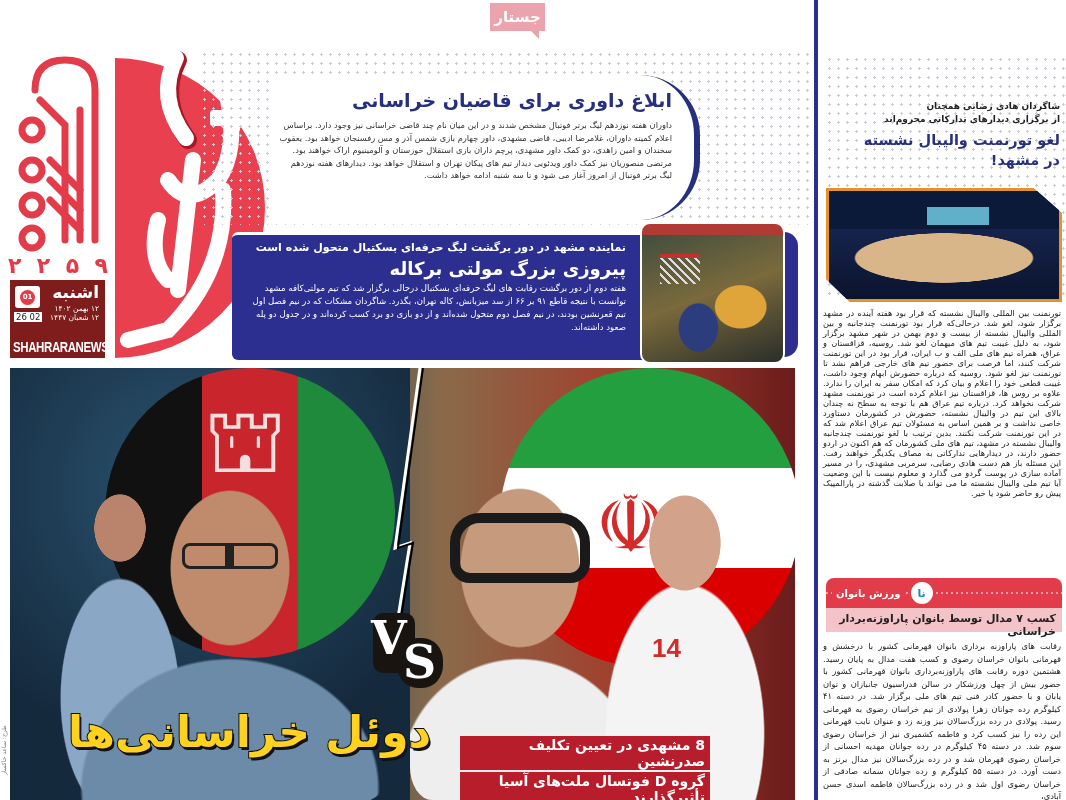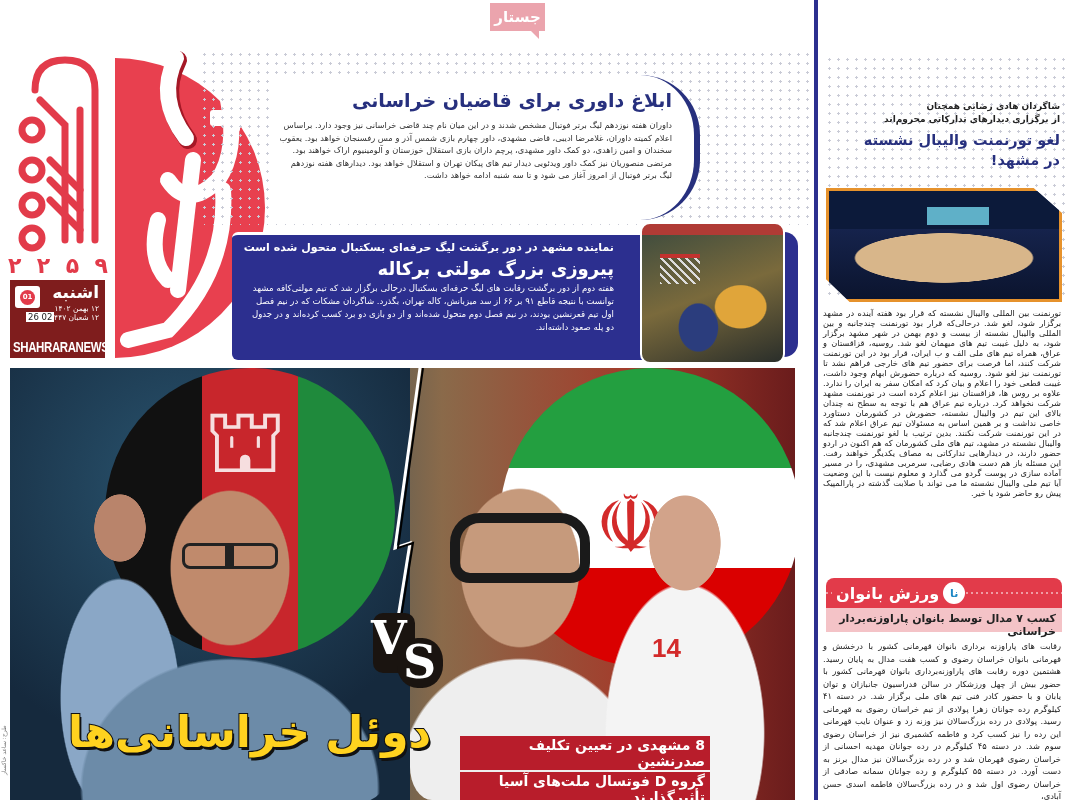--- a/index.html
+++ b/index.html
@@ -30,21 +30,21 @@
   }
   .date-box .badge {
     position: absolute; left: 5px; top: 6px; width: 25px; height: 22px; background: #fff; border-radius: 3px;
     display: flex; align-items: center; justify-content: center;
   }
   .date-box .badge span {
     width: 15px; height: 15px; border-radius: 50%; background: #e23b4a; color: #fff; font-size: 7px;
     display: flex; align-items: center; justify-content: center; font-weight: bold;
   }
   .date-box .greg {
-    position: absolute; left: 16px; top: 32px; font-size: 8.5px; color: #fff; background: #fff; color: #222; padding: 0 2px;
+    position: absolute; left: 4px; top: 32px; font-size: 8.5px; color: #fff; background: #fff; color: #222; padding: 0 2px;
   }
   .date-box .fa-dates {
     position: absolute; right: 6px; top: 24px; font-size: 7.5px; direction: rtl; line-height: 9px; text-align: right;
   }
   .date-box .site {
     position: absolute; left: 3px; bottom: 3px; right: 3px; font-size: 11.5px; letter-spacing: -0.4px;
     font-family: "Liberation Sans", sans-serif; font-weight: bold; transform: scaleY(1.35); transform-origin: bottom;
   }
 
   .masthead-title-bg {
@@ -73,21 +73,21 @@
     border-right: 6px solid #27307e; border-radius: 0 60px 60px 0;
     padding: 14px 22px 10px 8px; direction: rtl; text-align: right;
   }
   .top-story .headline { color: #27307e; font-weight: bold; font-size: 19px; margin-bottom: 8px; }
   .top-story .body { color: #333; font-size: 8.3px; line-height: 12.5px; }
 
   
   .bball {
     position: absolute; left: 232px; top: 232px; width: 410px; height: 128px;
     background: #2c2f8f; border-radius: 6px 0 0 6px; direction: rtl; text-align: right;
-    padding: 6px 28px 6px 10px; color: #fff; border-top: 3px solid #fff;
+    padding: 6px 16px 6px 10px; color: #fff; border-top: 3px solid #fff;
   }
   .bball .kicker { font-size: 11px; font-weight: bold; margin-bottom: 4px; }
   .bball .headline { font-size: 18px; font-weight: bold; margin-bottom: 3px; }
   .bball .body { font-size: 8.6px; line-height: 13px; }
   .bball-photo-back {
     position: absolute; left: 648px; top: 232px; width: 150px; height: 125px; background: #2c2f8f; border-radius: 14px;
   }
   .bball-photo {
     position: absolute; left: 640px; top: 222px; width: 145px; height: 142px; border: 2px solid #fff; border-radius: 10px;
     background:
@@ -223,24 +223,24 @@
 
   .women-header {
     position: absolute; left: 826px; top: 578px; width: 236px; height: 30px; background: #e23b4a;
     border-radius: 8px 8px 0 0; display: flex; align-items: center; justify-content: flex-end;
     direction: rtl; padding: 0 6px;
     background-image: repeating-linear-gradient(90deg, rgba(255,255,255,.5) 0 2px, transparent 2px 5px);
     background-size: 100% 2px; background-repeat: repeat-x; background-position: 0 14px;
     background-color: #e23b4a;
   }
   .women-header .label {
-    color: #fff; font-weight: bold; font-size: 16px; background: #e23b4a; padding: 0 4px;
+    color: #fff; font-weight: bold; font-size: 10px; background: #e23b4a; padding: 0 4px;
   }
   .women-header .logo {
-    width: 22px; height: 22px; border-radius: 50%; background: #fff; 
+    width: 22px; height: 22px; border-radius: 50%; background: #fff; margin-left: 6px;
     display: flex; align-items: center; justify-content: center; color: #1e88c5; font-weight: bold; font-size: 11px;
   }
   .women-sub {
     position: absolute; left: 826px; top: 608px; width: 236px; height: 24px; background: #f4c3c7;
     direction: rtl; text-align: right; font-weight: bold; font-size: 11px; color: #222; padding: 4px 6px;
   }
   .women-body {
     position: absolute; left: 823px; top: 640px; width: 238px; direction: rtl; text-align: justify;
     font-size: 8.3px; line-height: 12.5px; color: #222;
   }

